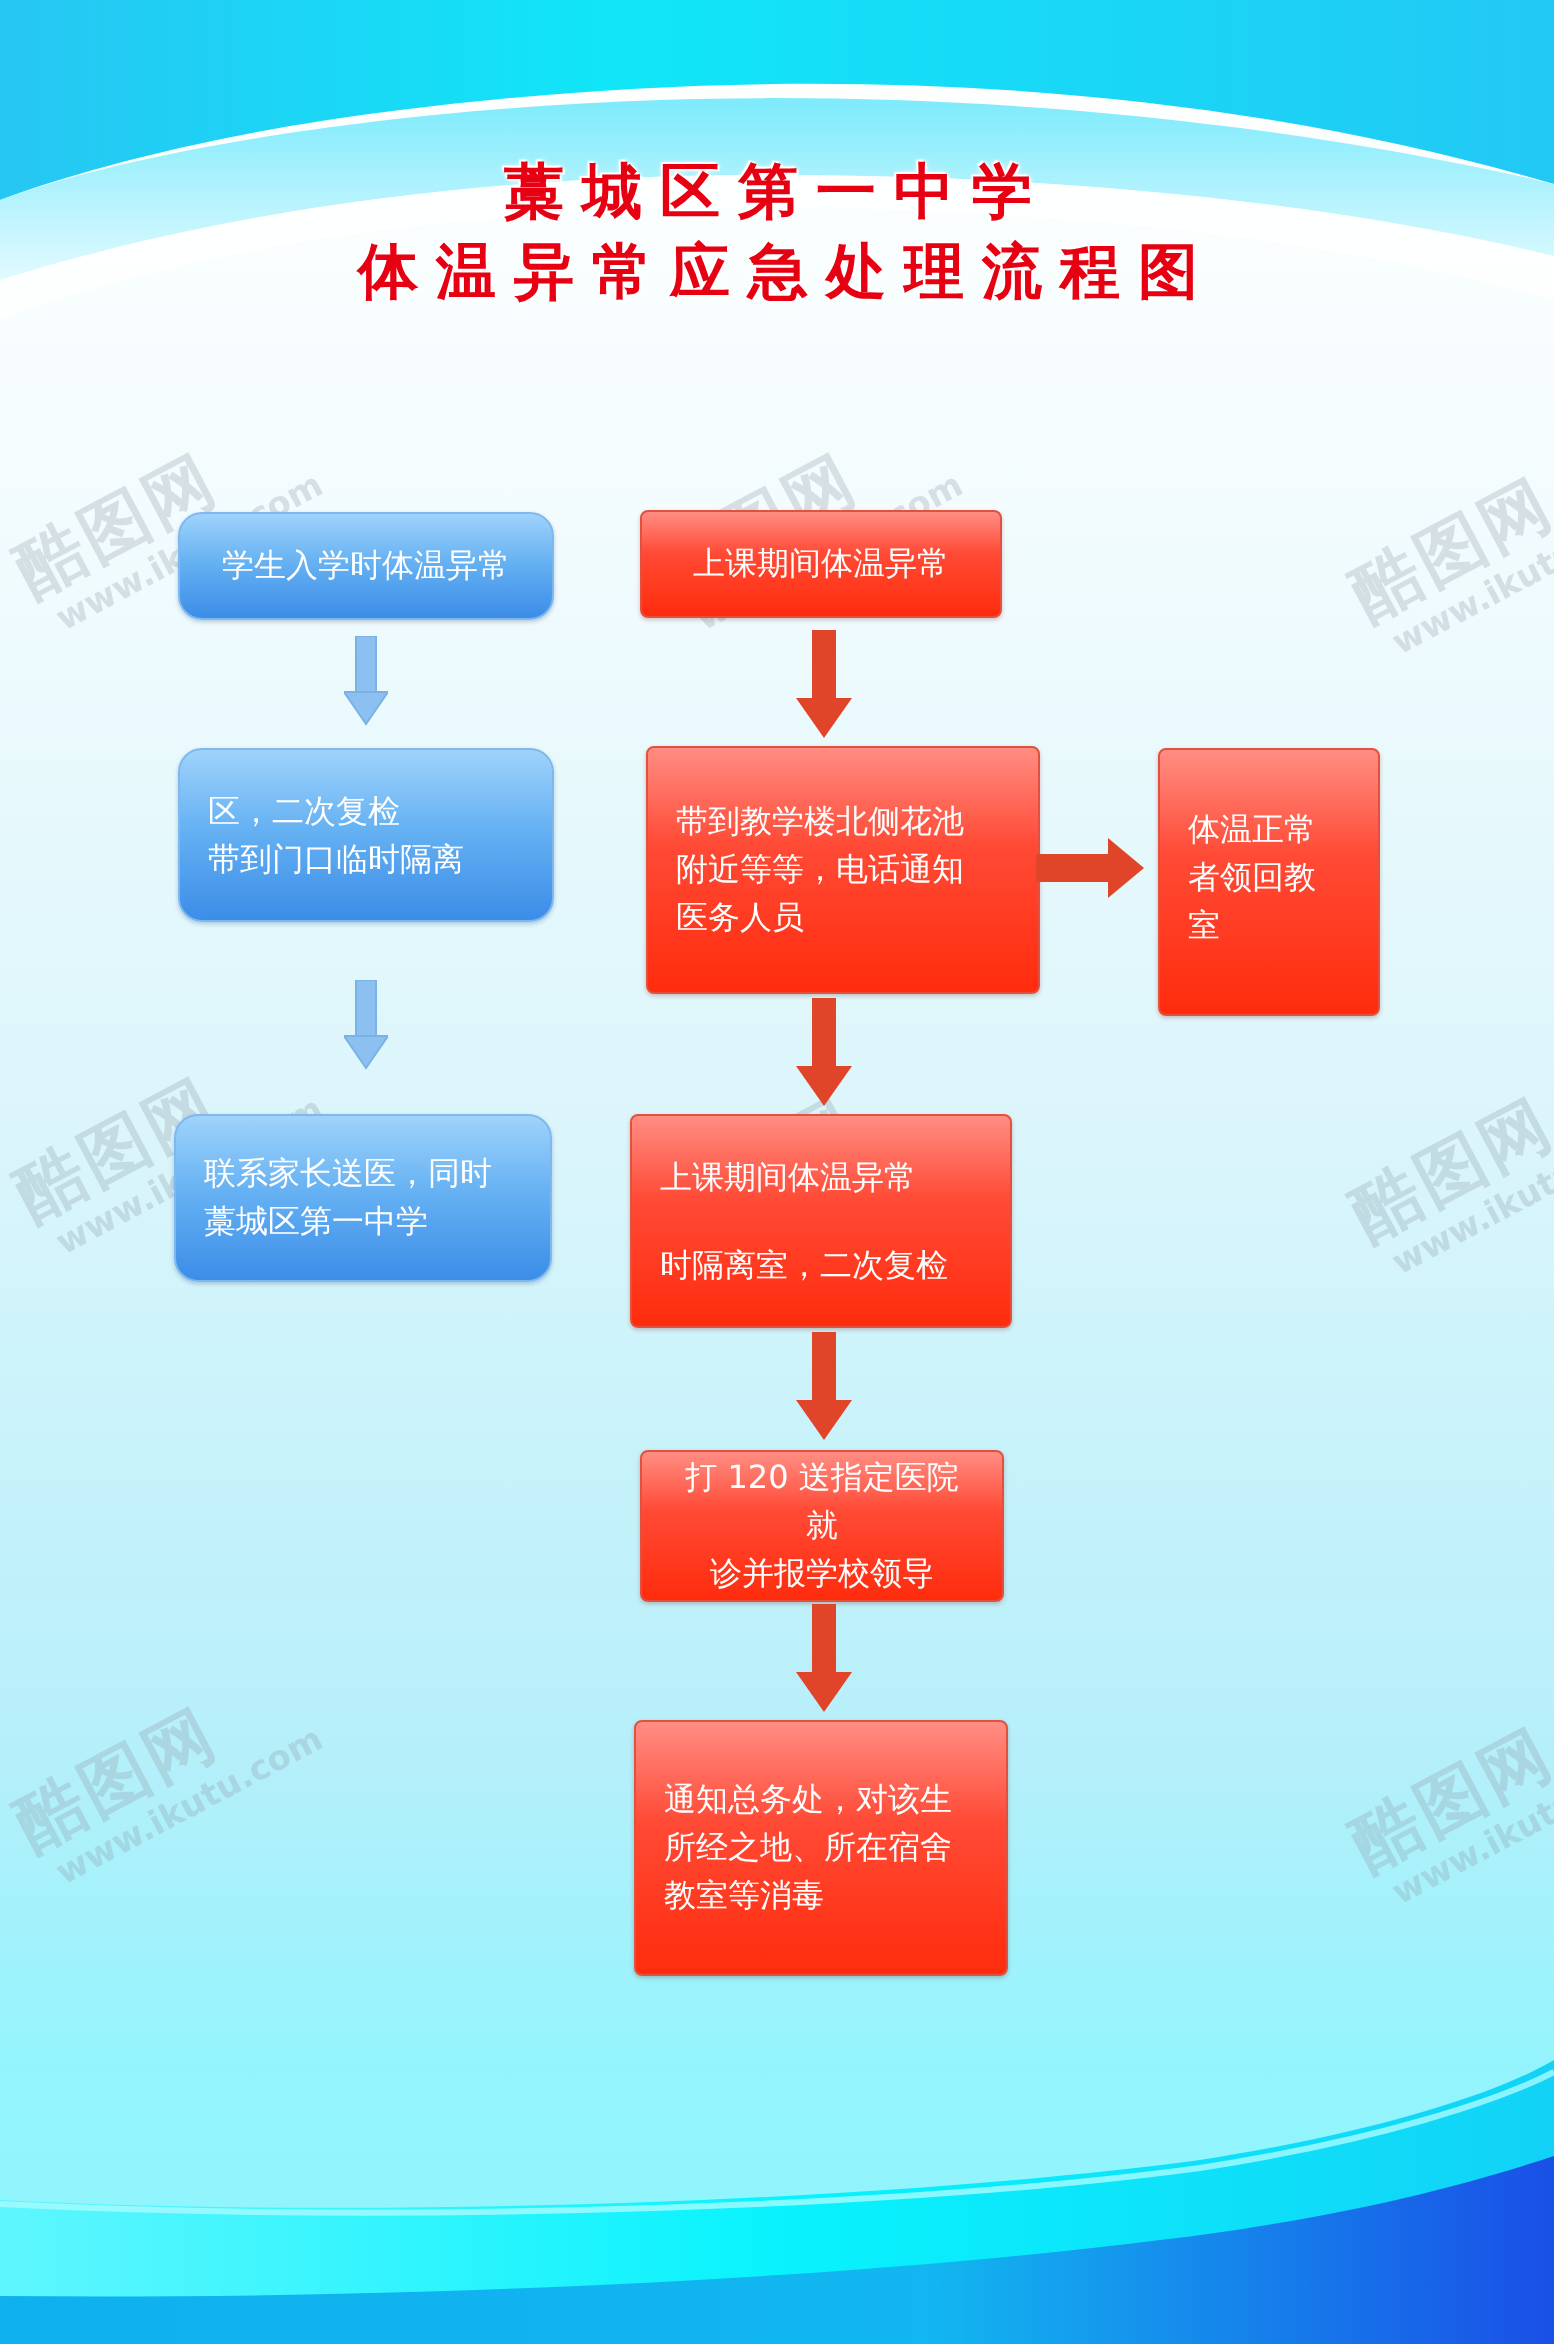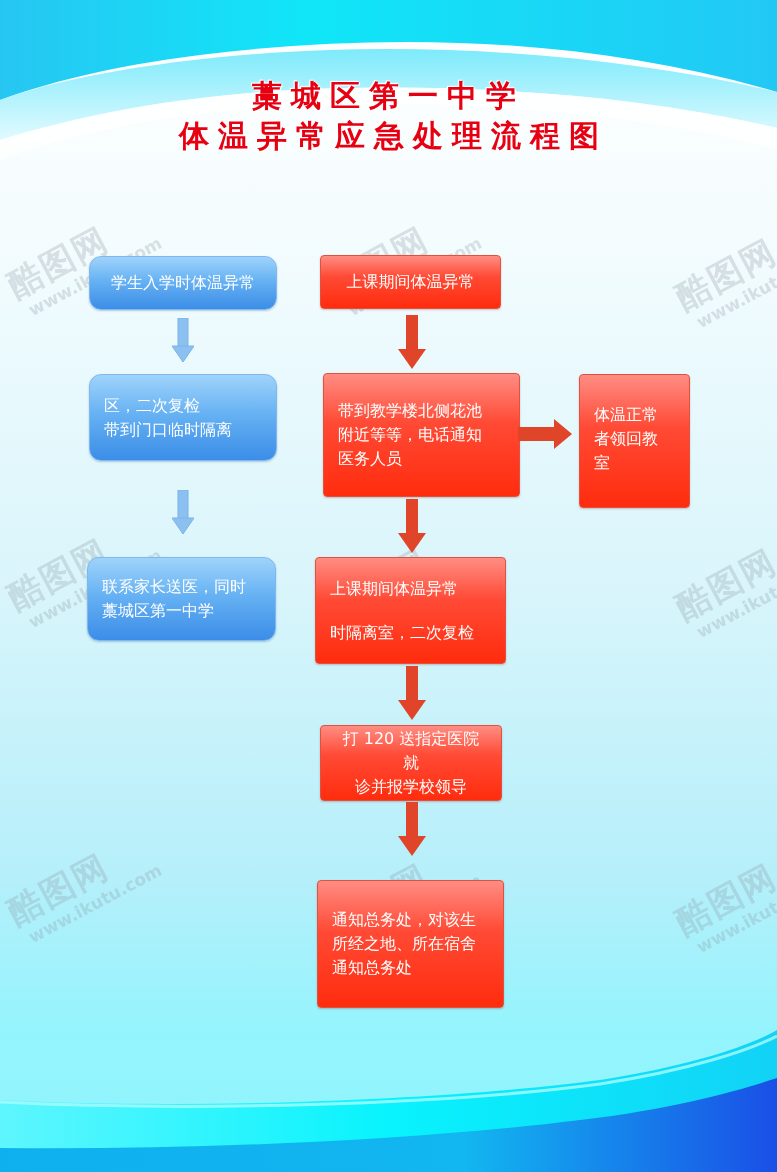--- a/index.html
+++ b/index.html
@@ -191,19 +191,19 @@
 <div class="box red center" style="left:320px; top:725px; width:182px; height:76px;">
   <div class="txt">
       <span>打 120 送指定医院就</span>
       <span>诊并报学校领导</span>
     </div>
 </div>
 <svg class="arrow" style="left:398px; top:802px;" width="28" height="54" viewBox="0 0 28 54">
   <rect x="8" y="0" width="12" height="36" fill="#e0452a"></rect>
   <polygon points="0,34 28,34 14,54" fill="#e0452a"></polygon>
 </svg>
-<div class="box red" style="left:317px; top:860px; width:187px; height:128px;margin-top:20px;">
+<div class="box red" style="left:317px; top:860px; width:187px; height:128px;">
   <div class="txt">
       <span>通知总务处，对该生</span>
       <span>所经之地、所在宿舍</span>
-      <span>通知总务处</span>
+      <span>教室等消毒</span>
     </div>
 </div>
 
 </body></html>

